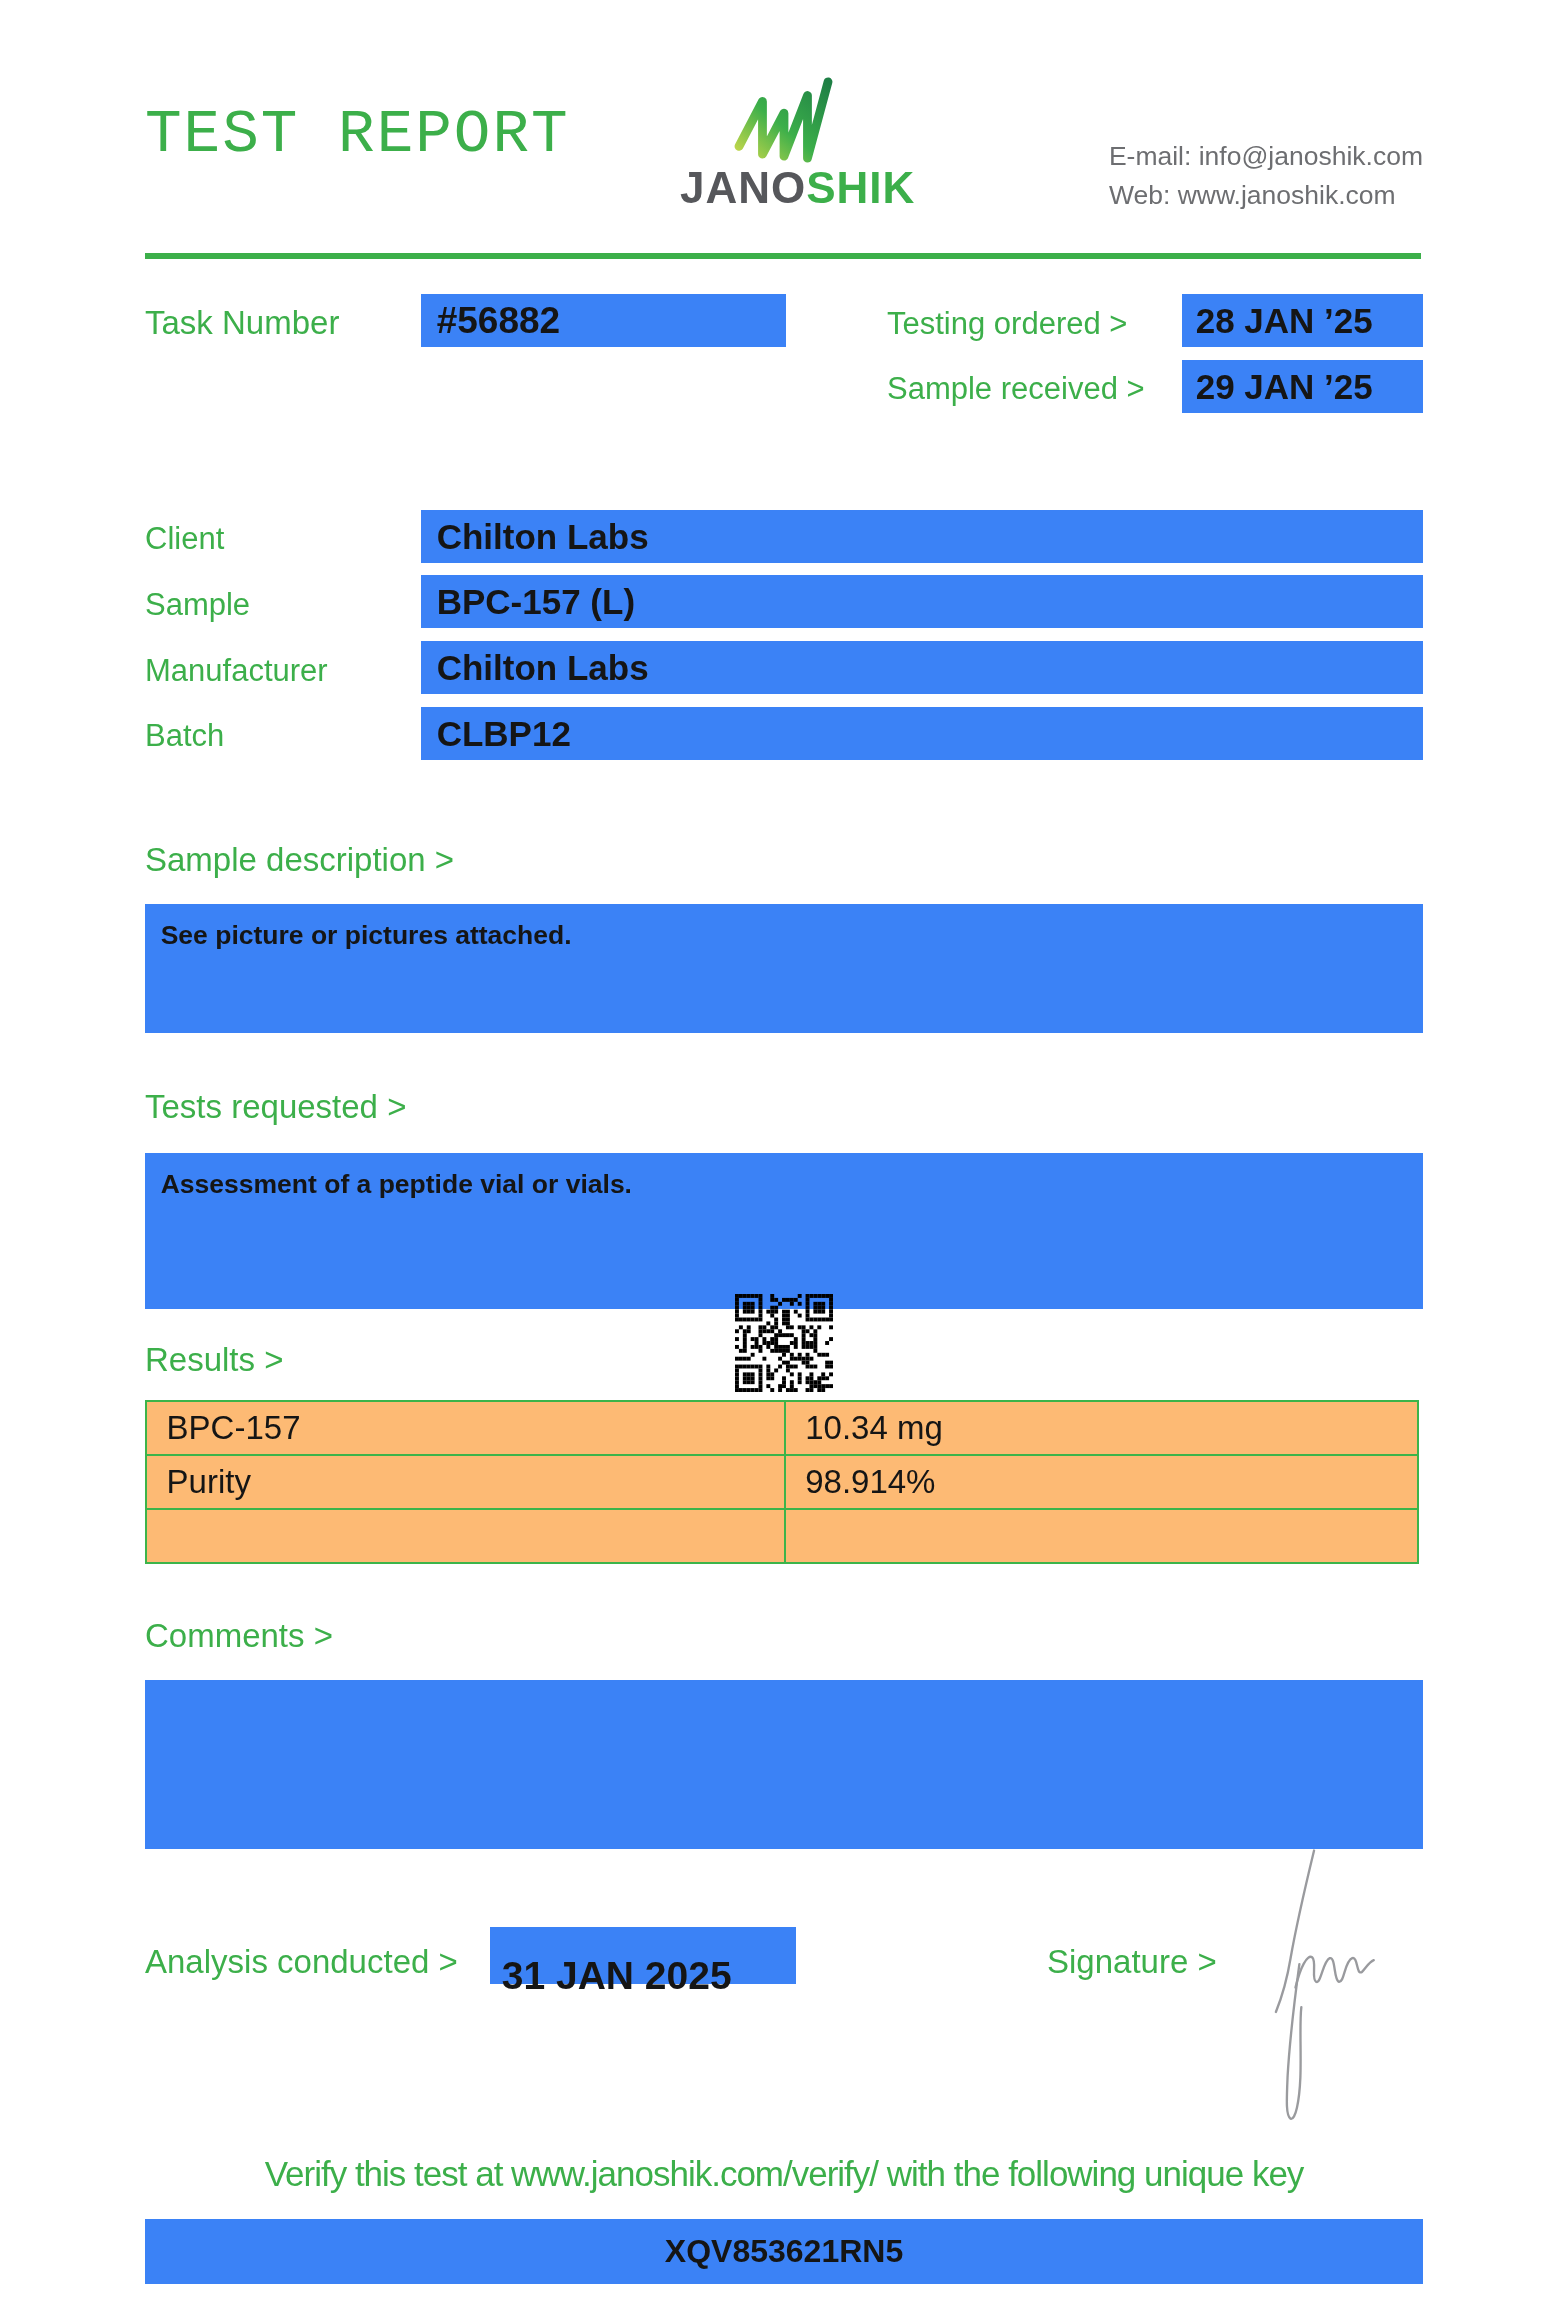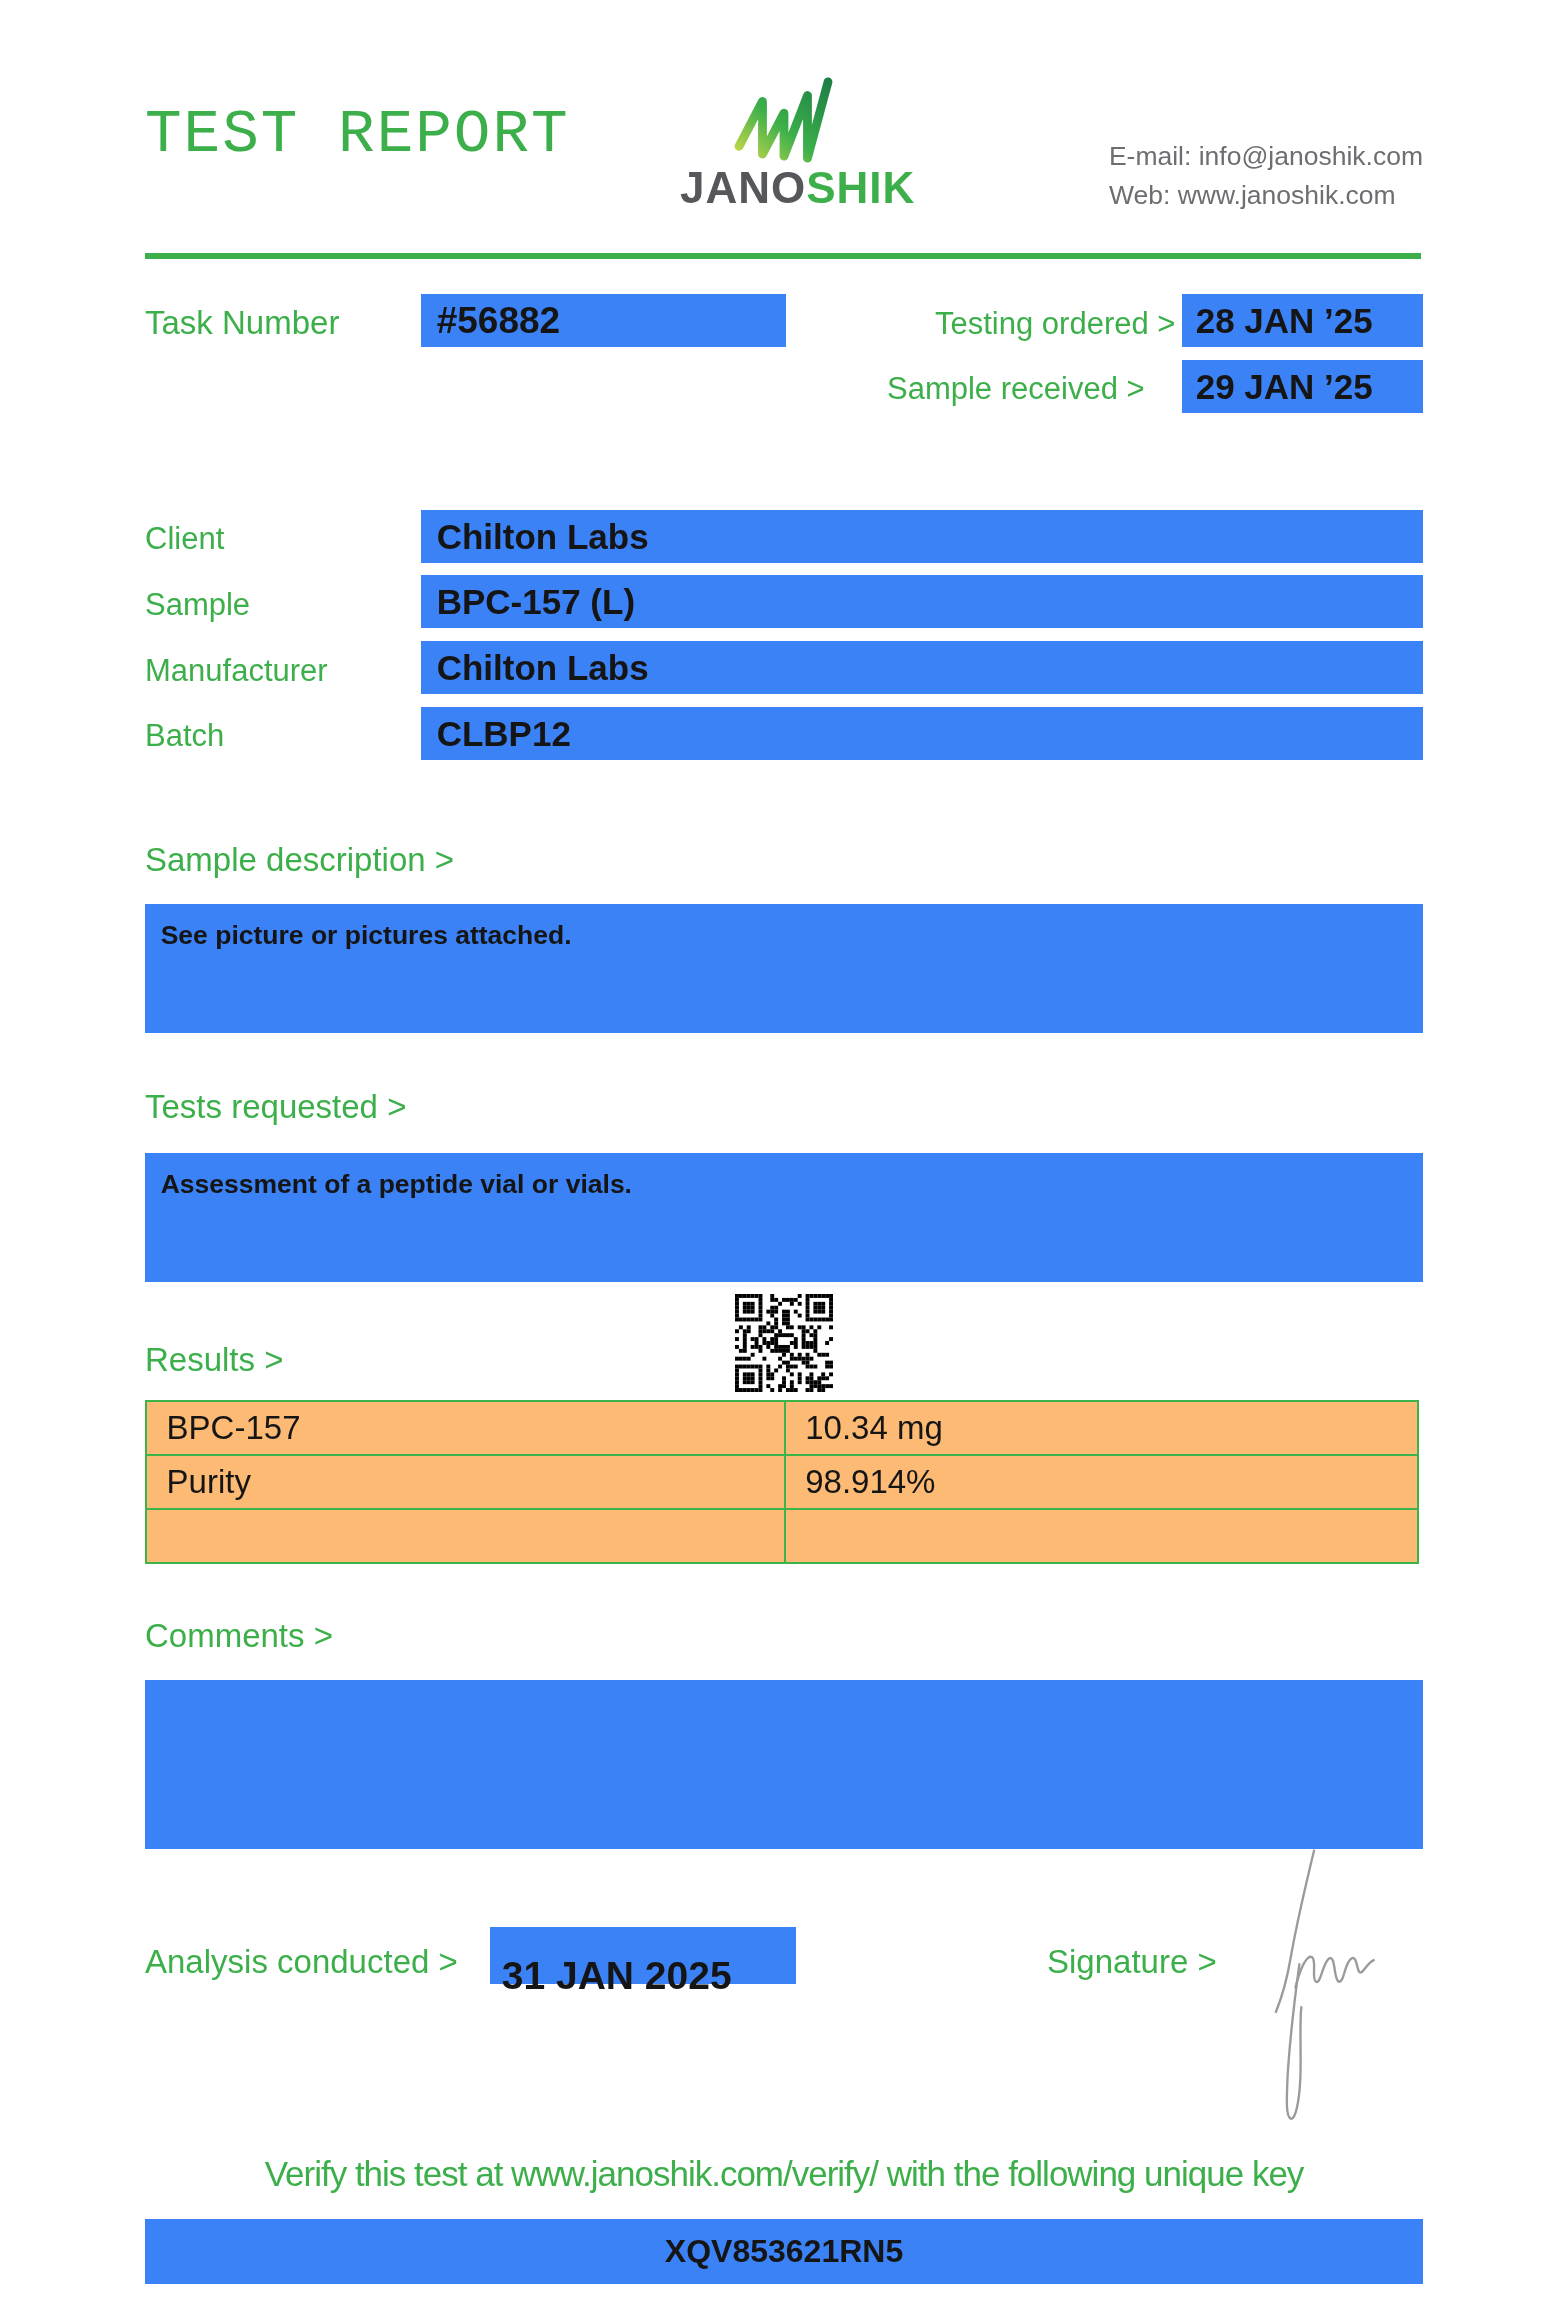--- a/index.html
+++ b/index.html
@@ -15,21 +15,21 @@
   .wordmark{left:680px;top:163px;font-size:44px;font-weight:bold;letter-spacing:1px;}
   .wm-primary{color:#56575B;}
   .wm-secondary{color:var(--green);}
   .contact{right:145px;top:137px;font-size:26.5px;line-height:39px;color:#6D6E71;}
   .divider{left:145px;top:253px;width:1276px;height:5.9px;background:var(--green);}
   
   .lbl{color:var(--green);font-size:31px;white-space:nowrap;}
   .task-label{left:145px;top:304px;font-size:33px;}
   .task-box{left:421px;top:294px;width:365px;height:53px;}
   .task-box span{display:block;padding-left:15.7px;line-height:53px;font-size:37px;}
-  .ordered-label{left:887px;top:306px;margin-left:48px;}
+  .ordered-label{left:887px;top:306px;}
   .received-label{left:887px;top:371px;}
   .date-box{left:1182px;width:241px;height:53px;}
   .date-box span{display:block;padding-left:13.7px;line-height:53px;font-size:35px;}
   .ordered-box{top:294px;}
   .received-box{top:360px;}
   
   .info-label{left:145px;font-size:31px;}
   .info-box{left:421px;width:1002px;height:53px;}
   .info-box span{display:block;padding-left:15.7px;line-height:53px;font-size:35px;}
   
@@ -113,21 +113,21 @@
   <div class="abs graybox info-box" style="top:707px">
     <span>CLBP12</span>
   </div>
 
   <div class="abs sec-heading" style="top:841px">Sample description &gt;</div>
   <div class="abs graybox sec-box" style="top:904px;height:129px">
     <span class="body">See picture or pictures attached.</span>
   </div>
 
   <div class="abs sec-heading" style="top:1088px">Tests requested &gt;</div>
-  <div class="abs graybox sec-box" style="top:1153px;height:129px">
+  <div class="abs graybox sec-box" style="top:1153px;height:156px">
     <span class="body">Assessment of a peptide vial or vials.</span>
   </div>
 
   <div class="abs sec-heading" style="top:1341px">Results &gt;</div>
 
   <div class="abs" style="left:735px;top:1294px">
     <svg id="qr" width="98" height="98" viewBox="0 0 100 100">
         <rect x="0" y="0" width="4" height="4" fill="#000"></rect>
         <rect x="4" y="0" width="4" height="4" fill="#000"></rect>
         <rect x="8" y="0" width="4" height="4" fill="#000"></rect>

